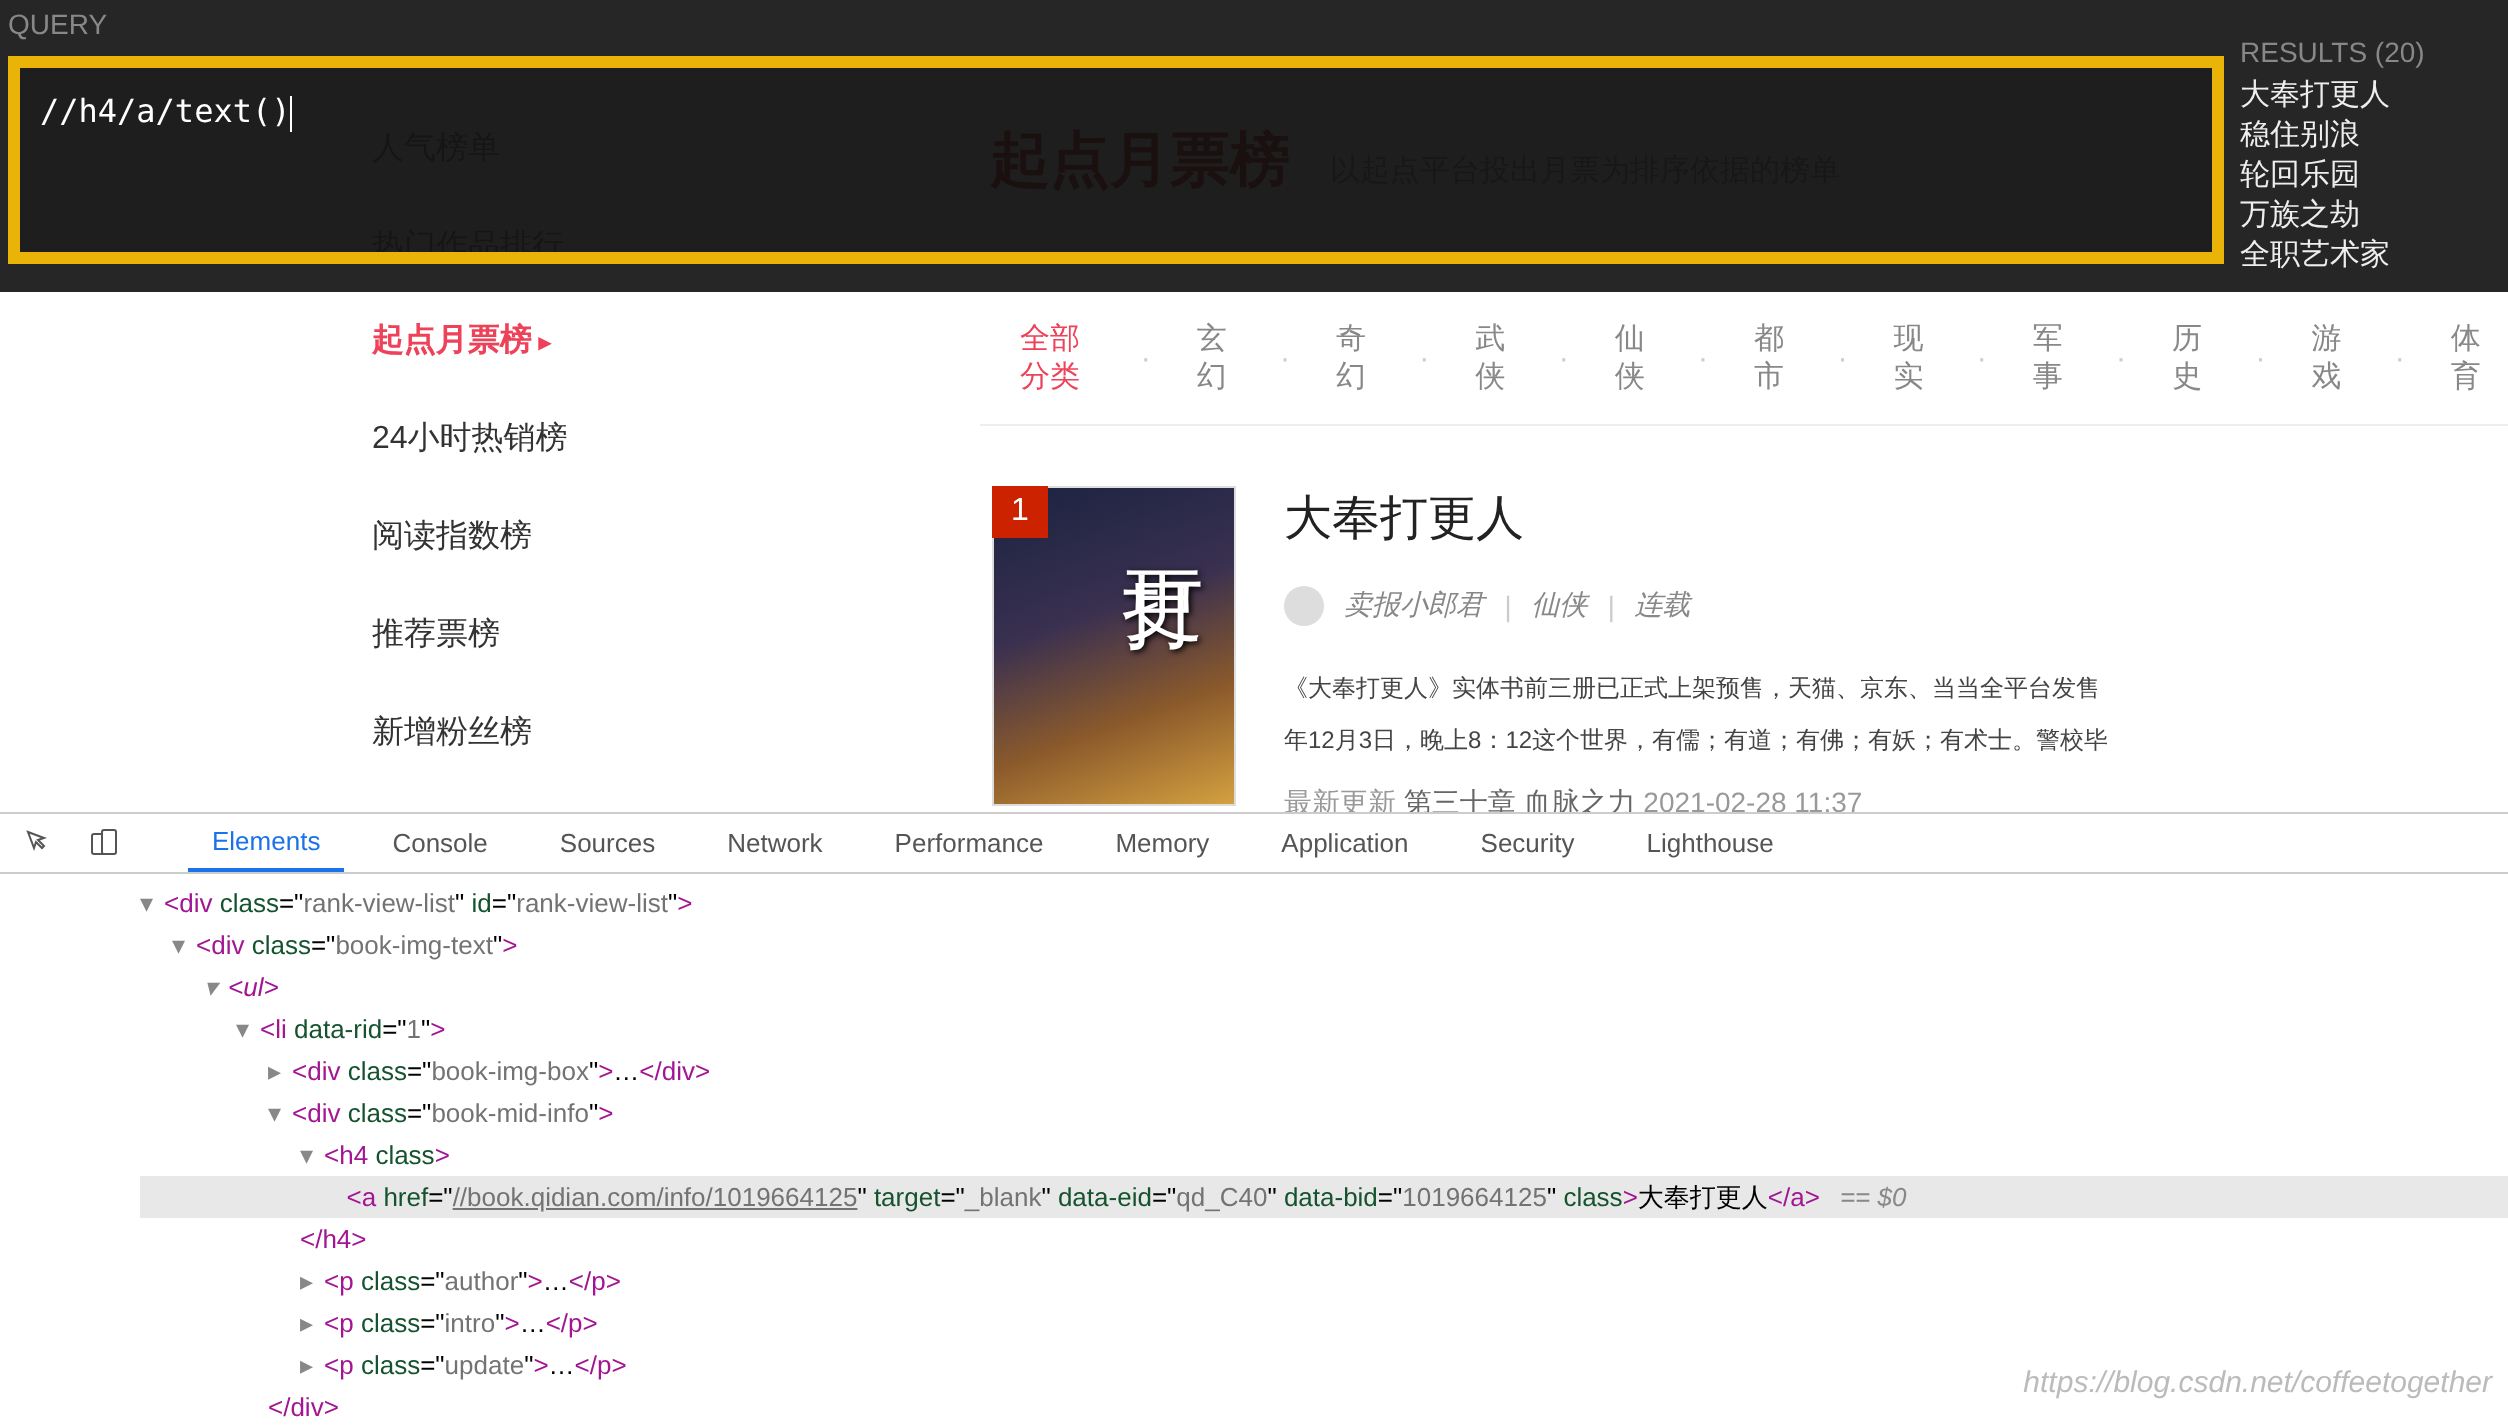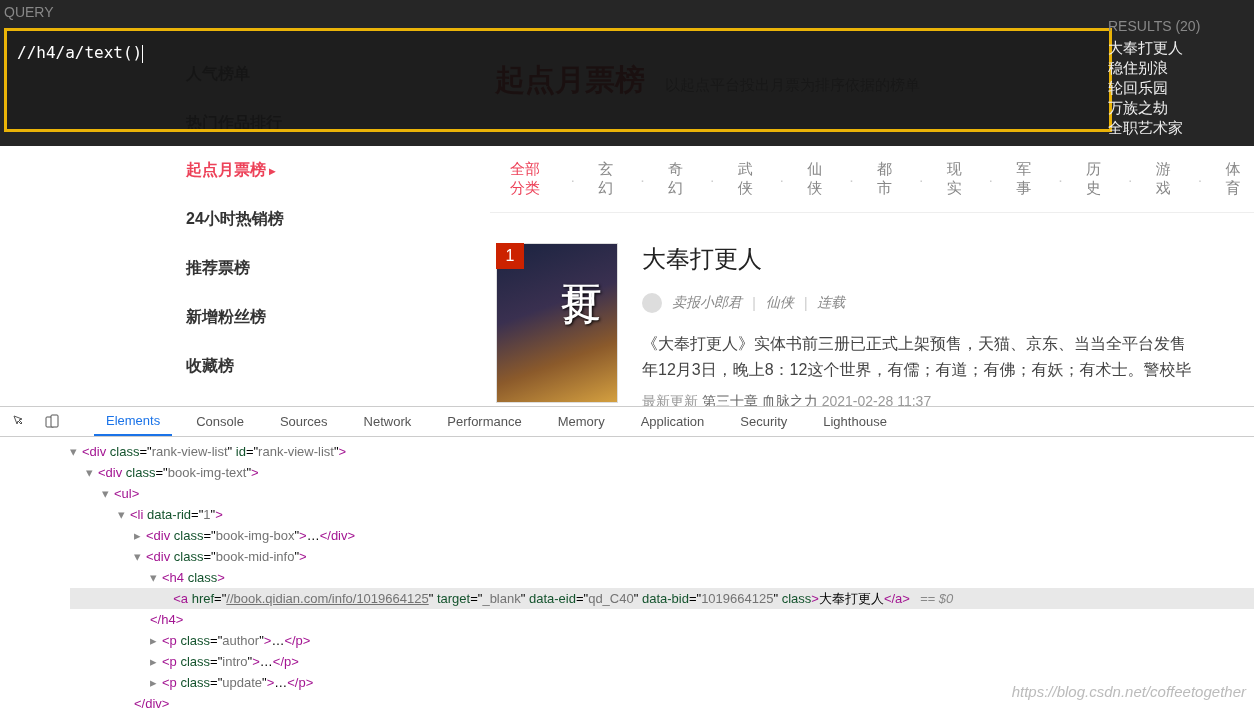--- a/index.html
+++ b/index.html
@@ -1,31 +1,31 @@
 <!DOCTYPE html>
 <html><head>
 <meta charset="utf-8">
 <style>
 * { margin: 0; padding: 0; box-sizing: border-box; font-family: "Microsoft YaHei", Arial, sans-serif; }
 body { width: 1254px; height: 714px; overflow: hidden; background: #fff; position: relative; }
 
 .dark-overlay { position: absolute; top: 0; left: 0; right: 0; height: 146px; background: rgba(0,0,0,0.85); z-index: 10; }
 .query-label { position: absolute; top: 4px; left: 4px; color: #888; font-size: 14px; }
-.query-box { position: absolute; top: 28px; left: 4px; width: 1108px; height: 104px; border: 3px solid #eab308; background: rgba(0,0,0,0.2); padding: 12px 10px; }
+.query-box { position: absolute; top: 28px; left: 4px; width: 1108px; height: 104px; border: 6px solid #eab308; background: rgba(0,0,0,0.2); padding: 12px 10px; }
 .query-input { color: #fff; font-family: Consolas, monospace; font-size: 16px; }
 .query-cursor { display: inline-block; width: 1px; height: 18px; background: #fff; vertical-align: middle; }
 
-.results-box { position: absolute; top: 18px; right: 16px; width: 130px; color: #ccc; font-size: 14px; margin-left: 40px; }
+.results-box { position: absolute; top: 18px; right: 4px; width: 130px; color: #ccc; font-size: 14px; margin-left: 40px; }
 .results-label { color: #888; margin-bottom: 4px; font-size: 14px; }
 .results-item { color: #eee; font-size: 15px; line-height: 20px; }
 
 .main-area { position: absolute; top: 146px; left: 0; right: 0; bottom: 0; display: flex; }
 
 .sidebar { width: 490px; padding-left: 186px; background: #fff; }
-.sidebar-item { font-size: 16px; color: #333; padding: 14px 0; cursor: pointer; font-weight: bold; }
+.sidebar-item { font-size: 16px; color: #333; padding: 14px 0; cursor: pointer; }
 .sidebar-item.active { color: #ed4259; font-weight: bold; }
 .sidebar-item.active::after { content: " ▸"; font-size: 12px; }
 
 
 .ghost-sidebar { position: absolute; top: 50px; left: 186px; z-index: 6; }
 .ghost-sidebar .sidebar-item { color: #888; opacity: 0.6; }
 
 .content { flex: 1; padding-left: 0; overflow: hidden; }
 
 
@@ -39,36 +39,36 @@
 
 .book-row { display: flex; padding: 30px 0 0 6px; gap: 24px; position: relative; }
 .book-rank { position: absolute; left: 6px; top: 30px; width: 28px; height: 26px; background: #c20; color: #fff; text-align: center; line-height: 26px; font-size: 16px; z-index: 2; }
 .book-cover { width: 122px; height: 160px; background: linear-gradient(160deg, #1a2340 0%, #3a3050 40%, #8b5a2b 70%, #d4a040 100%); border: 1px solid #ddd; position: relative; }
 .cover-text { position: absolute; right: 8px; top: 10px; color: #fff; font-size: 40px; writing-mode: vertical-rl; font-family: "KaiTi", serif; text-shadow: 1px 1px 3px #000; }
 .book-info { flex: 1; }
 .book-title { font-size: 24px; color: #222; margin-bottom: 18px; }
 .book-meta { font-size: 14px; color: #888; display: flex; align-items: center; gap: 10px; margin-bottom: 18px; font-style: italic; }
 .avatar { width: 20px; height: 20px; border-radius: 50%; background: #ddd; }
 .meta-sep { color: #ccc; }
-.book-desc { font-size: 16px; color: #444; line-height: 26px; margin-bottom: 10px; }
+.book-desc { font-size: 12px; color: #444; line-height: 26px; margin-bottom: 10px; }
 .book-update { font-size: 14px; color: #999; }
 .book-update .chap { color: #666; }
 
 
 .devtools { position: absolute; bottom: 0; left: 0; right: 0; height: 308px; background: #fff; border-top: 1px solid #ccc; font-family: Consolas, Menlo, monospace; font-size: 13px; }
 .dt-tabs { display: flex; align-items: center; border-bottom: 1px solid #ccc; height: 30px; padding: 0 10px; gap: 12px; }
 .dt-icon { width: 20px; height: 20px; display: inline-flex; align-items: center; justify-content: center; color: #555; cursor: pointer; }
 .dt-tab { padding: 6px 12px; font-family: Arial, sans-serif; font-size: 13px; color: #555; cursor: pointer; }
 .dt-tab.active { color: #1a73e8; border-bottom: 2px solid #1a73e8; }
 .dt-body { padding: 4px 0 0 70px; line-height: 21px; }
 .dt-line { white-space: nowrap; }
 .caret { display: inline-block; width: 10px; color: #888; margin-right: 2px; }
 .caret.open::before { content: "▾"; }
 .caret.closed::before { content: "▸"; }
-.ind1 { padding-left: 16px; } .ind2 { padding-left: 32px; } .ind3 { padding-left: 48px; }
+.ind1 { padding-left: 16px; } .ind2 { padding-left: 32px; font-style: italic; } .ind3 { padding-left: 48px; }
 .ind4 { padding-left: 64px; } .ind5 { padding-left: 80px; } .ind6 { padding-left: 96px; }
 .tag { color: #a31592; }
 .attr-n { color: #14532d; }
 .attr-v { color: #737373; }
 .attr-v.link { text-decoration: underline; }
 .text-node { color: #000; }
 .selected-line { background: #e8e8e8; }
 .eq0 { color: #888; font-style: italic; margin-left: 10px; }
 .watermark { position: absolute; right: 8px; bottom: 14px; color: #bbb; font-size: 15px; font-style: italic; z-index: 20; }
 </style>
@@ -96,20 +96,21 @@
     <div class="results-item">轮回乐园</div>
     <div class="results-item">万族之劫</div>
     <div class="results-item">全职艺术家</div>
   </div>
 </div>
 
 <div class="main-area">
   <div class="sidebar">
     <div class="sidebar-item active">起点月票榜</div>
     <div class="sidebar-item">24小时热销榜</div>
+    <div class="sidebar-item">阅读指数榜</div>
     <div class="sidebar-item">推荐票榜</div>
     <div class="sidebar-item">新增粉丝榜</div>
     <div class="sidebar-item">收藏榜</div>
   </div>
 
   <div class="content">
     <div class="cat-tabs">
       <span class="active">全部分类</span>
         <span class="cat-sep">·</span>
       <span>玄幻</span>

